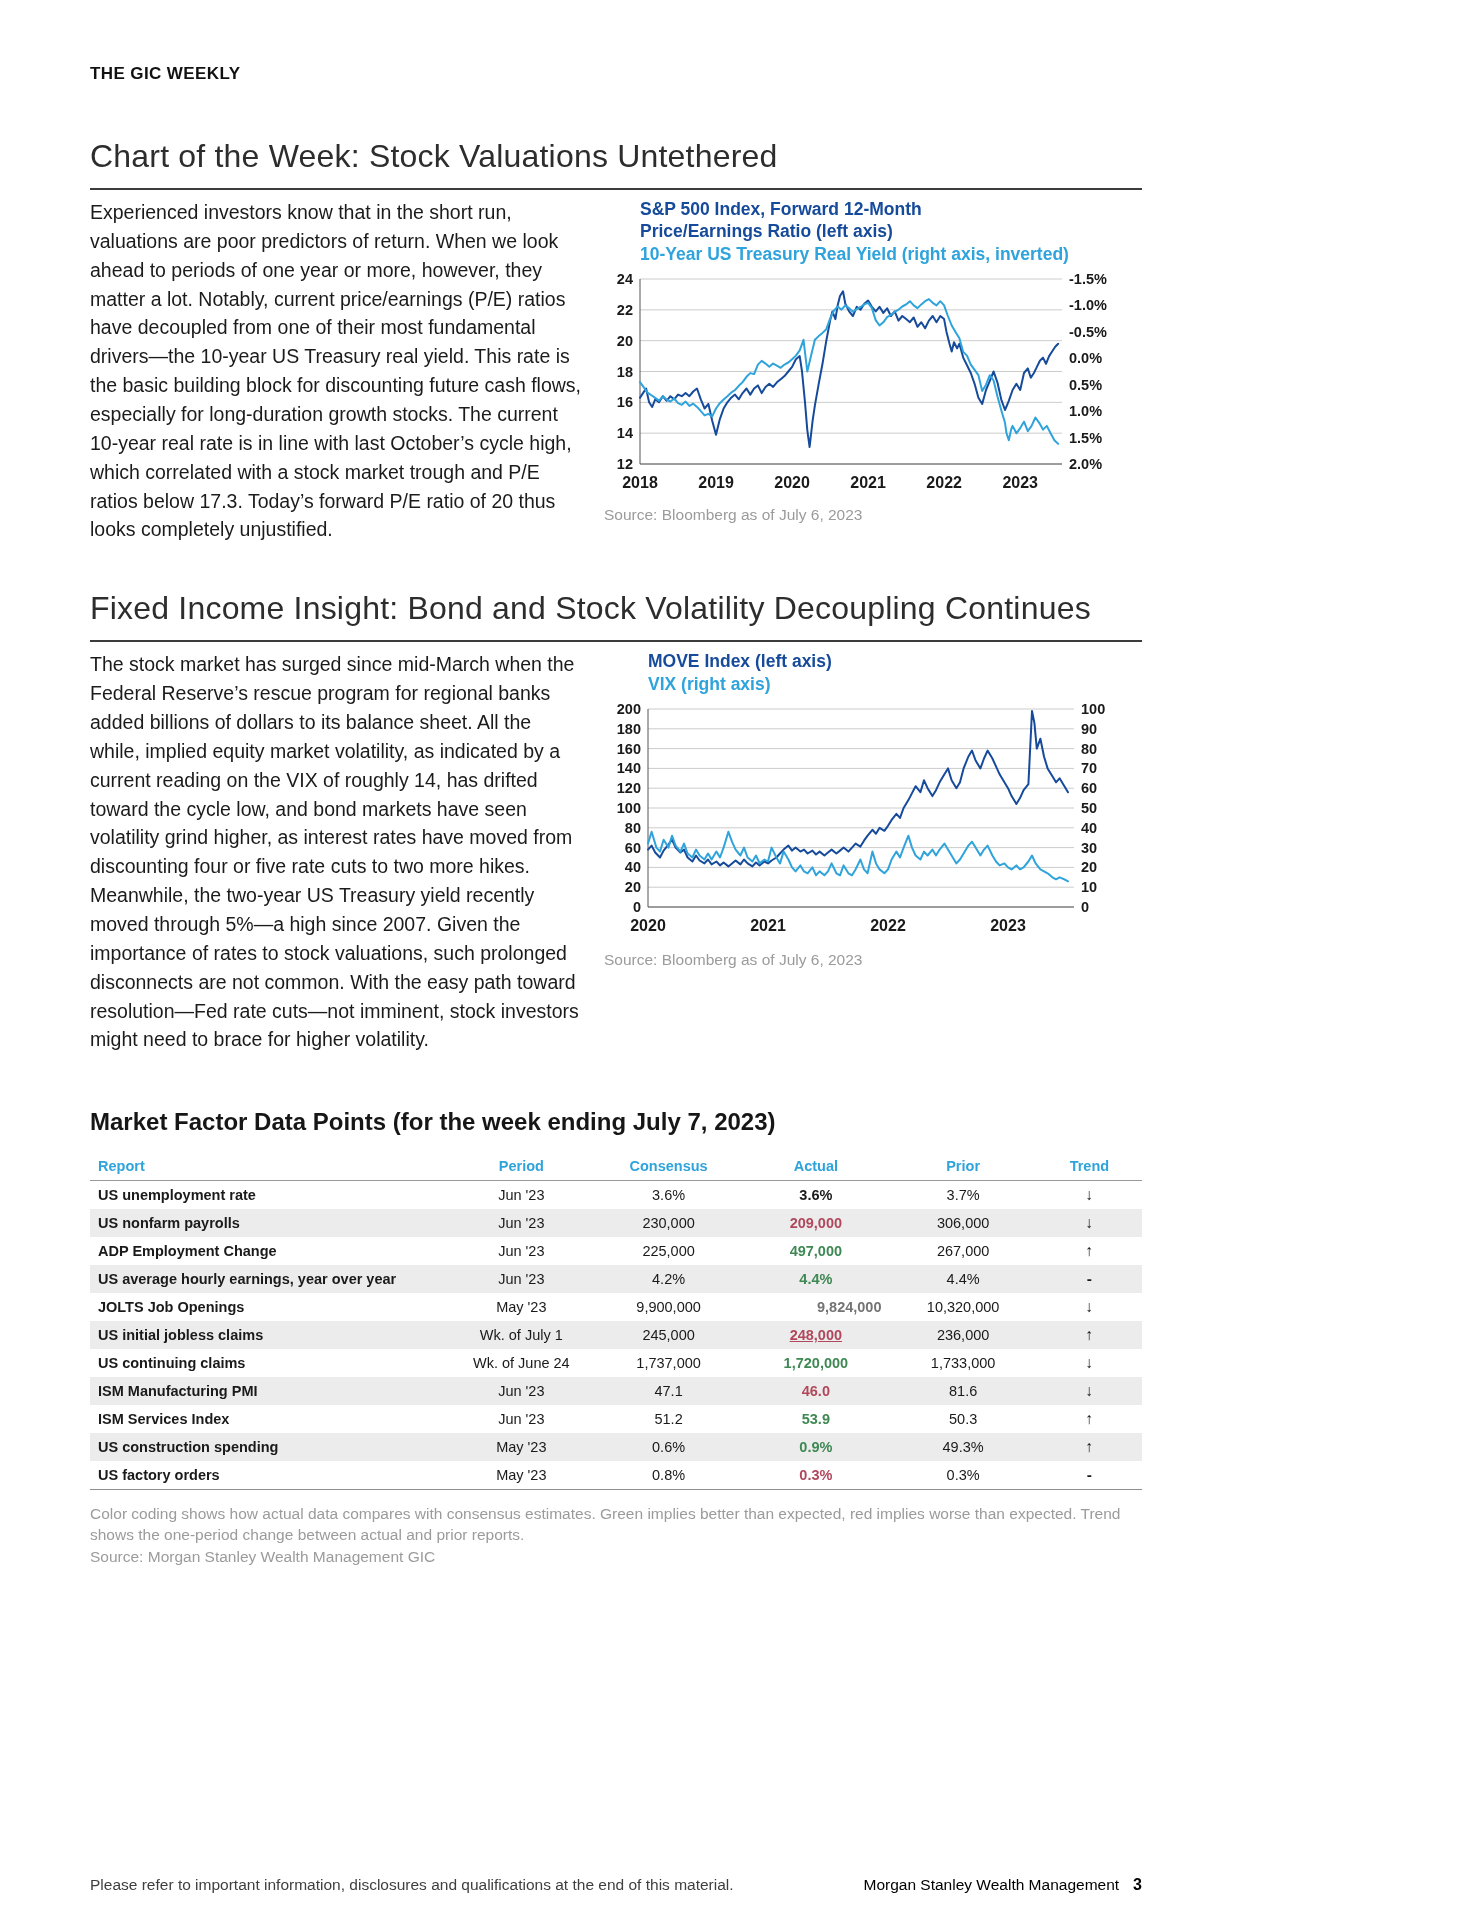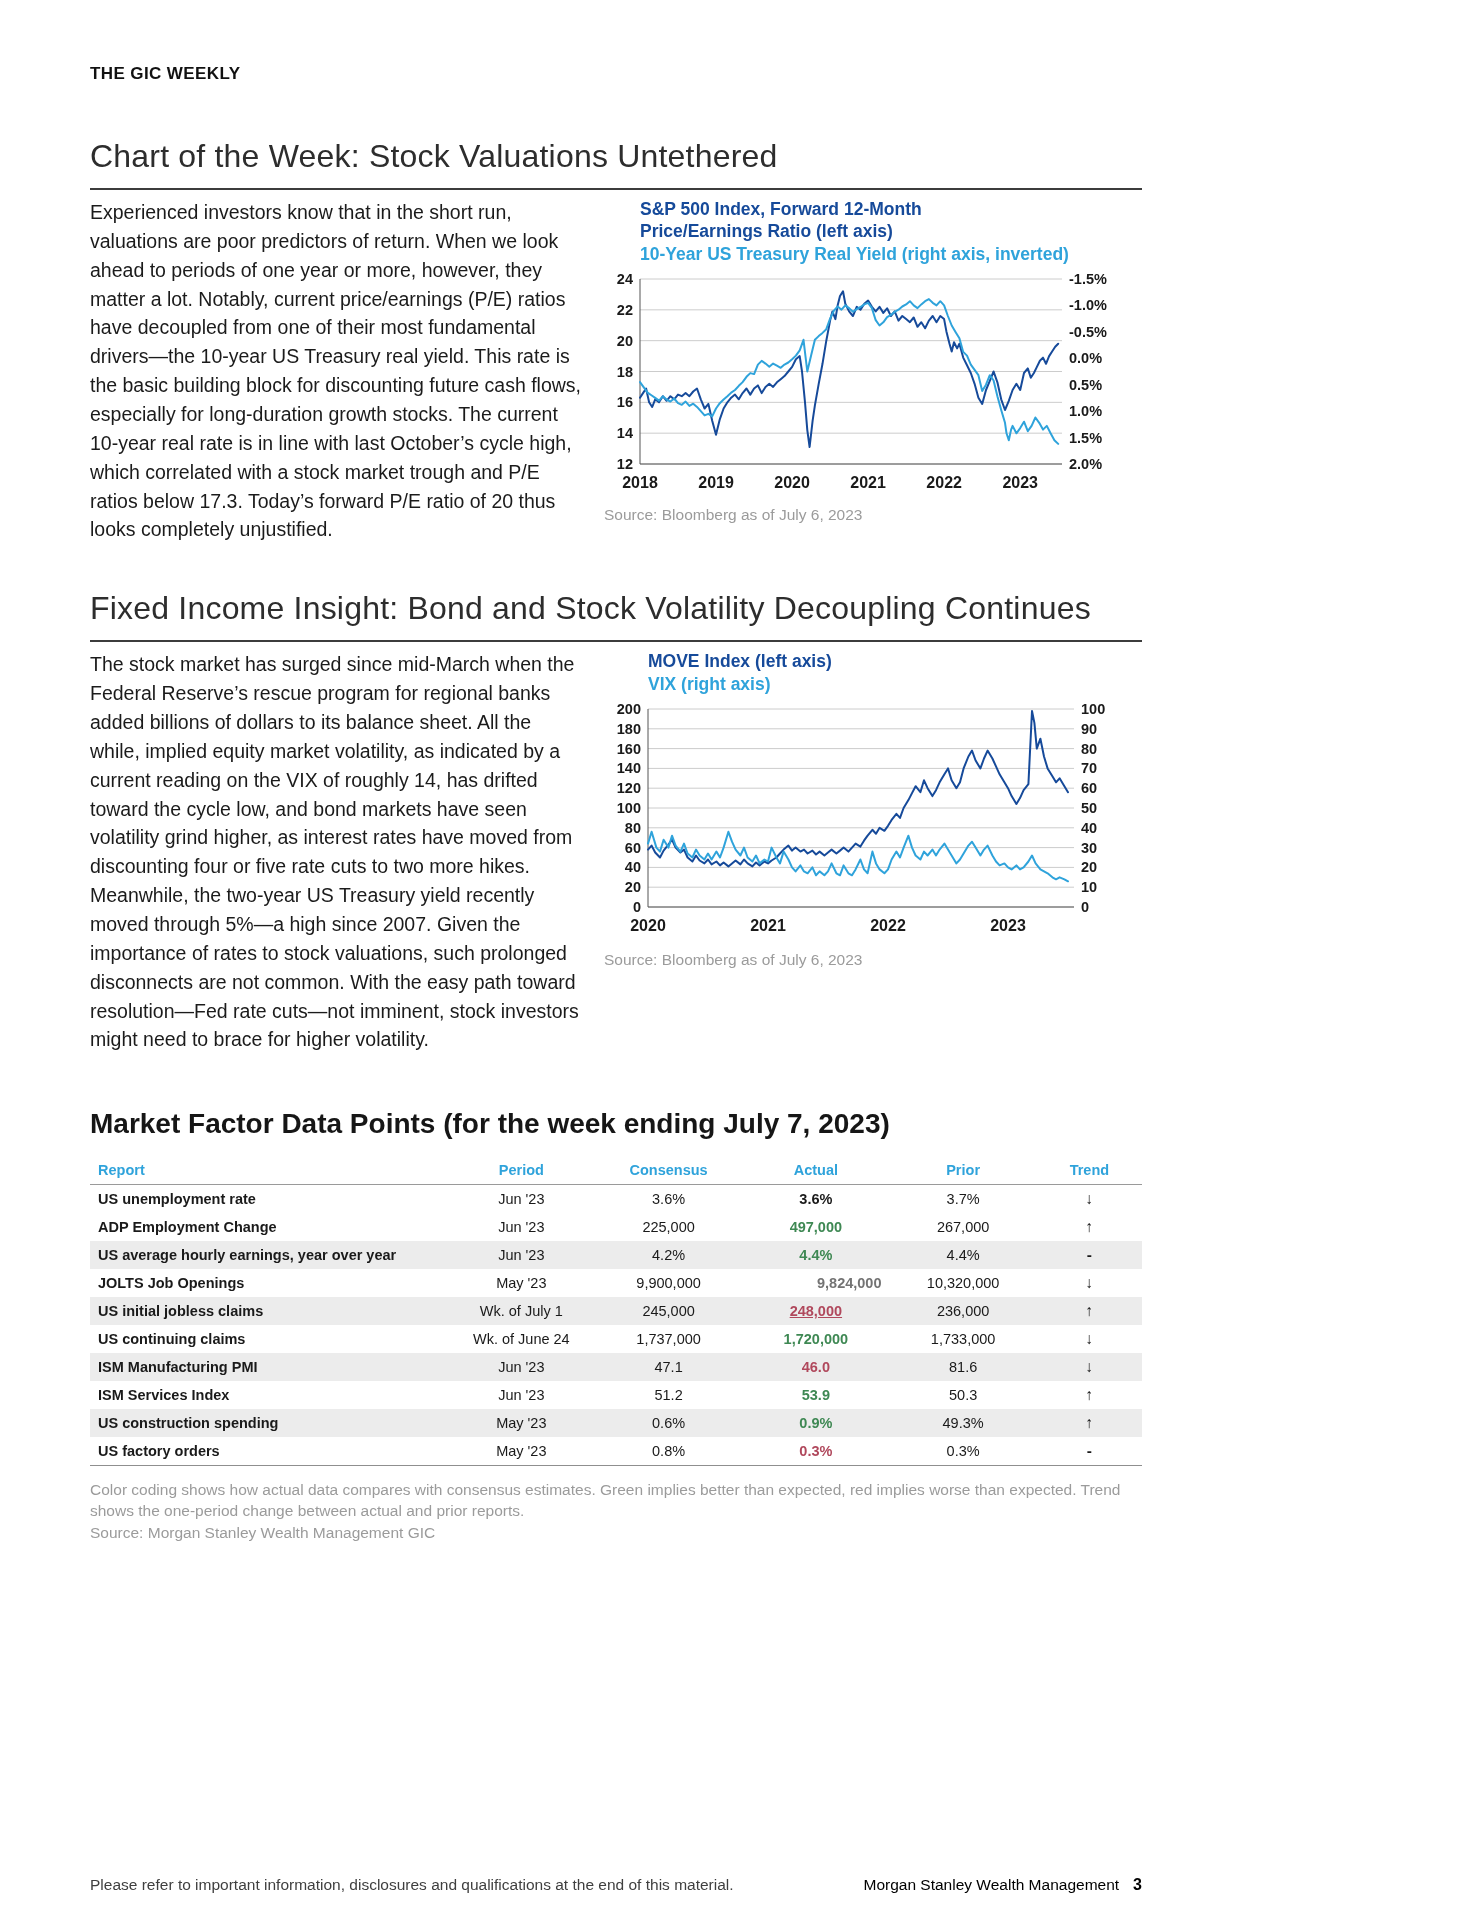--- a/index.html
+++ b/index.html
@@ -14,21 +14,21 @@
   .cols{display:flex;gap:20px;margin-top:8px}
   .body-text{width:494px;flex:0 0 auto;font-size:19.5px;line-height:1.48;color:#1b1b1b}
   .chart-block{flex:1 1 auto;min-width:0}
   .chart-titles{font-size:17.5px;font-weight:700;line-height:1.28;margin-bottom:6px}
   .ct-dark{color:#164A9A}
   .ct-light{color:#2FA3DB}
   svg.chart{display:block}
   svg .tick{font-family:"Liberation Sans",sans-serif;font-size:14.5px;font-weight:700;fill:#1a1a1a}
   svg .xtick{font-family:"Liberation Sans",sans-serif;font-size:16px;font-weight:700;fill:#1a1a1a}
   .source{margin-top:8px;font-size:15.5px;color:#9b9b9b}
-  .table-title{margin-top:54px;font-size:28px;font-weight:700;color:#161616}
+  .table-title{margin-top:54px;font-size:24px;font-weight:700;color:#161616}
   table.factors{width:100%;border-collapse:collapse;margin-top:16px;font-size:14.5px;border-bottom:1px solid #8f8f8f}
   table.factors th{color:#2FA3DB;font-weight:700;padding:6px 8px;border-bottom:1px solid #9a9a9a;font-size:14.5px}
   table.factors td{padding:5px 8px;color:#1a1a1a}
   tbody tr.alt{background:#ECECEC}
   .col-report{text-align:left;width:34%}
   th.col-report,td.col-report{padding-left:12px}
   td.col-report{font-weight:700}
   .col-period{width:14%;text-align:center}
   .col-consensus{width:14%;text-align:center}
   .col-actual{width:14%;text-align:center}
@@ -174,20 +174,28 @@
         </thead>
         <tbody id="factors-body">
             <tr>
               <td class="col-report">US unemployment rate</td>
               <td class="col-period">Jun '23</td>
               <td class="col-consensus">3.6%</td>
               <td class="col-actual" style="color: rgb(26, 26, 26);">3.6%</td>
               <td class="col-prior">3.7%</td>
               <td class="col-trend">↓</td>
             </tr>
+            <tr class="alt">
+              <td class="col-report">US nonfarm payrolls</td>
+              <td class="col-period">Jun '23</td>
+              <td class="col-consensus">230,000</td>
+              <td class="col-actual" style="color: rgb(176, 72, 92);">209,000</td>
+              <td class="col-prior">306,000</td>
+              <td class="col-trend">↓</td>
+            </tr>
             <tr>
               <td class="col-report">ADP Employment Change</td>
               <td class="col-period">Jun '23</td>
               <td class="col-consensus">225,000</td>
               <td class="col-actual" style="color: rgb(62, 136, 83);">497,000</td>
               <td class="col-prior">267,000</td>
               <td class="col-trend">↑</td>
             </tr>
             <tr class="alt">
               <td class="col-report">US average hourly earnings, year over year</td>

